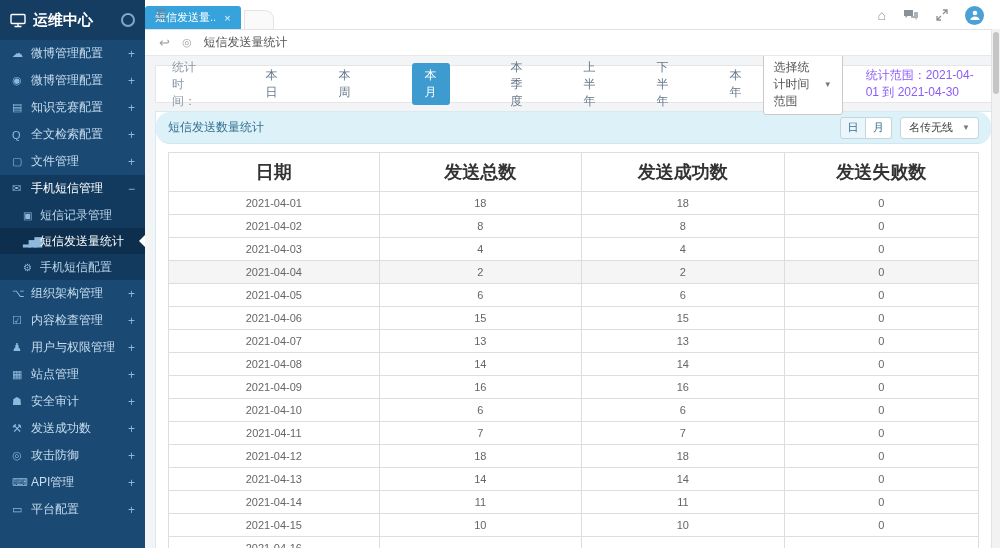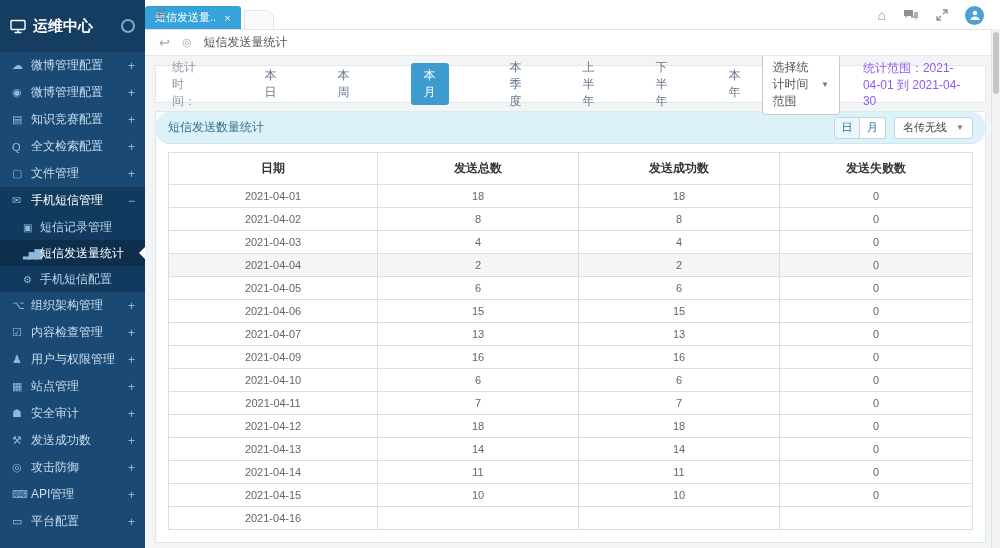--- a/index.html
+++ b/index.html
@@ -2,21 +2,21 @@
 <html><head>
 <meta charset="utf-8">
 <style>
   * { box-sizing: border-box; margin: 0; padding: 0; }
   html, body { width: 1000px; height: 548px; overflow: hidden;
     font-family: "Liberation Sans", sans-serif; background: #f3f4f5; }
   .app { display: flex; width: 1000px; height: 548px; }
 
   
   .sidebar { width: 145px; min-width: 145px; background: #1a4a73; color: #cfe2f2; position: relative; z-index: 3; }
-  .sb-header { height: 52px; display: flex; align-items: center; gap: 7px; padding: 0 10px;
+  .sb-header { height: 40px; display: flex; align-items: center; gap: 7px; padding: 0 10px;
     background: #143d61; color: #fff; font-size: 15px; font-weight: bold; }
   .sb-logo svg { display: block; }
   .sb-toggle { margin-left: auto; width: 14px; height: 14px; border-radius: 50%;
     border: 2px solid #7fa9cb; background: #143d61; cursor: pointer; }
   .menu-item { position: relative; height: 27px; display: flex; align-items: center;
     padding: 0 10px 0 12px; font-size: 12px; color: #c8ddef; cursor: pointer; white-space: nowrap; }
   .menu-item.parent { color: #fff; }
   .mi-icon { width: 19px; font-size: 11px; color: #8fb9da; flex-shrink: 0; letter-spacing: -2px; }
   .mi-label { flex: 1; overflow: hidden; }
   .mi-exp { color: #8fb9da; font-size: 12px; }
@@ -45,21 +45,21 @@
   .tb-icon svg { display: block; }
   .avatar { width: 19px; height: 19px; border-radius: 50%; background: #4ba0d6;
     display: flex; align-items: center; justify-content: center; cursor: pointer; }
 
   .crumbbar { height: 26px; background: #fff; border-bottom: 1px solid #e8e8e8;
     display: flex; align-items: center; padding: 0 14px; gap: 12px; font-size: 12px; color: #666; flex-shrink: 0; }
   .back { color: #9aa0a6; font-size: 13px; cursor: pointer; }
   .marker { color: #9aa0a6; font-size: 11px; }
   .crumb-title { color: #555; }
 
-  .content { flex: 1; padding: 9px 14px 0 10px; overflow: hidden; }
+  .content { flex: 1; padding: 9px 8px 0 10px; overflow: hidden; }
 
   .filter-card { background: #fff; border: 1px solid #e6e6e6; height: 38px;
     display: flex; align-items: center; padding: 0 16px; gap: 21px; font-size: 12px; }
   .filter-label { color: #8a97a5; }
   .filter-opt { color: #66788a; cursor: pointer; margin-left: 40px; }
   .filter-opt.selected { background: #3e9bd0; color: #fff; padding: 4px 13px; border-radius: 3px; }
   .range-btn { border: 1px solid #c9c9c9; border-radius: 3px; padding: 4px 10px; background: #fff;
     color: #555; display: flex; align-items: center; gap: 3px; cursor: pointer; font-size: 12px; }
   .caret { font-size: 8px; color: #777; }
   .range-text { color: #8b5cf6; margin-left: 2px; }
@@ -73,21 +73,21 @@
     font-size: 11px; cursor: pointer; font-family: inherit; }
   .vt-btn:first-child { border-radius: 3px 0 0 3px; }
   .vt-btn:last-child { border-radius: 0 3px 3px 0; border-left: none; }
   .vt-btn.active { background: #eaf6fc; }
   .carrier-select { height: 22px; border: 1px solid #c3d5df; border-radius: 3px; background: #fff;
     display: flex; align-items: center; gap: 9px; padding: 0 8px; font-size: 11px; color: #444; cursor: pointer; }
 
   .panel-body { padding: 8px 12px 12px; }
   table { width: 100%; border-collapse: collapse; table-layout: fixed; }
   th, td { border: 1px solid #ddd; text-align: center; }
-  th { padding: 7px 6px; font-size: 12px; color: #333; background: #fff; }
+  th { padding: 7px 6px; font-size: 18px; color: #333; background: #fff; }
   td { padding: 5px 6px; font-size: 11px; color: #666; }
   tr.hl td { background: #f5f5f5; }
 
   
   .scrollbar { position: absolute; right: 0; top: 29px; bottom: 0; width: 9px;
     background: #f2f2f2; border-left: 1px solid #e3e3e3; z-index: 5; }
   .scroll-thumb { position: absolute; top: 3px; left: 1px; right: 1px; height: 62px;
     background: #c5c5c5; border-radius: 4px; cursor: pointer; }
 </style>
 </head>
@@ -323,20 +323,26 @@
                   <td>15</td>
                   <td>0</td>
                 </tr>
                 <tr>
                   <td>2021-04-07</td>
                   <td>13</td>
                   <td>13</td>
                   <td>0</td>
                 </tr>
                 <tr>
+                  <td>2021-04-08</td>
+                  <td>14</td>
+                  <td>14</td>
+                  <td>0</td>
+                </tr>
+                <tr>
                   <td>2021-04-09</td>
                   <td>16</td>
                   <td>16</td>
                   <td>0</td>
                 </tr>
                 <tr>
                   <td>2021-04-10</td>
                   <td>6</td>
                   <td>6</td>
                   <td>0</td>

